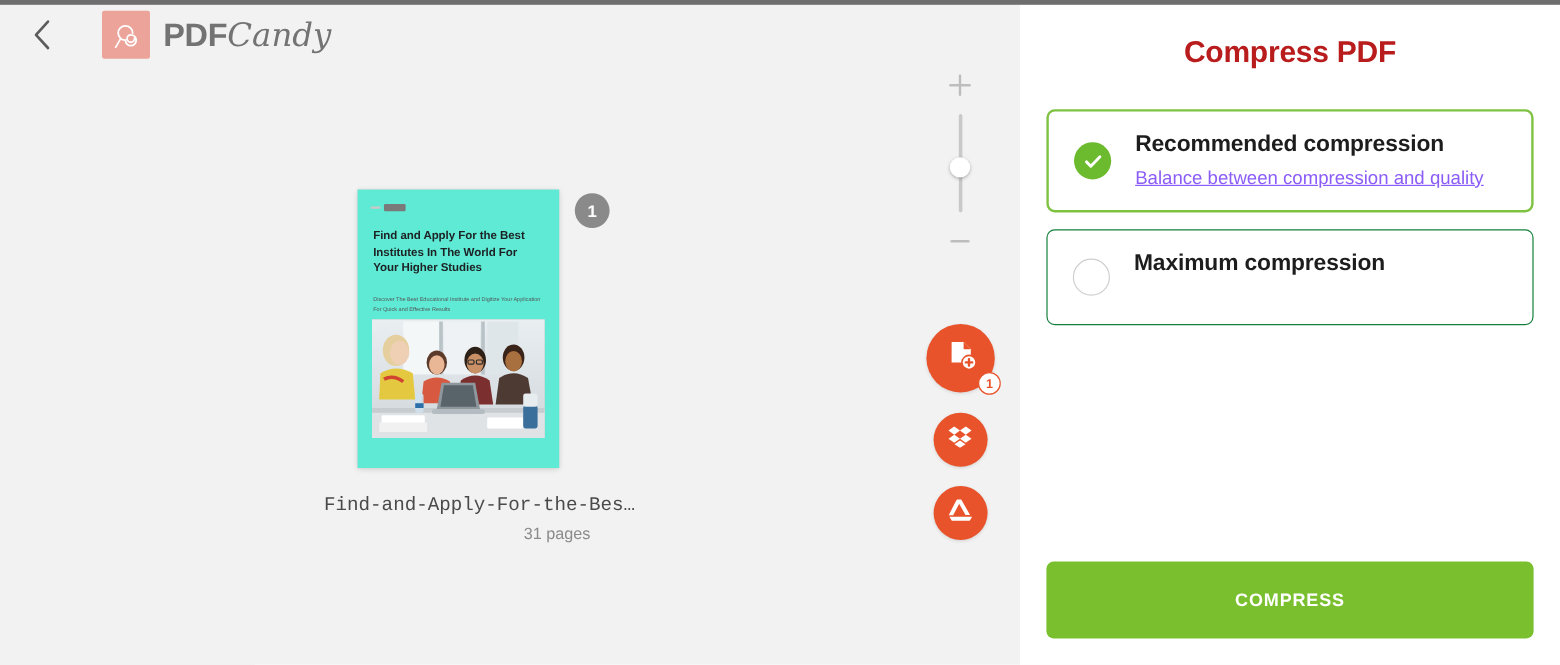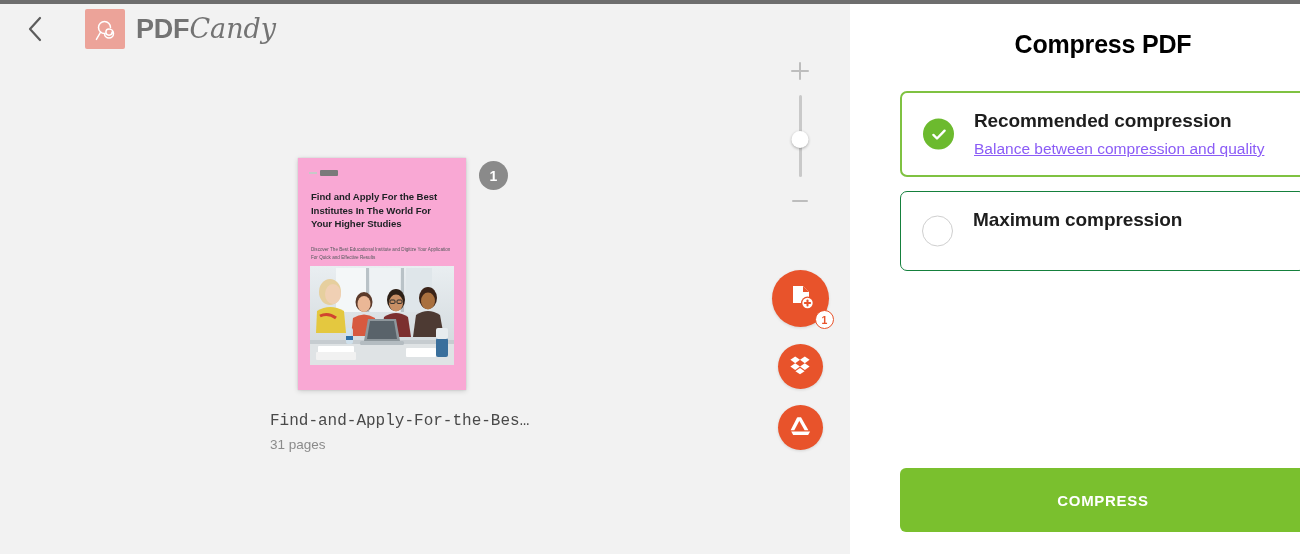--- a/index.html
+++ b/index.html
@@ -11,21 +11,20 @@
     height: 554px;
     overflow: hidden;
     font-family: "Liberation Sans", sans-serif;
     background: #ffffff;
   }
   #app {
     position: relative;
     width: 1032px;
     height: 554px;
     display: flex;
-    gap: 28px;
   }
 
   
   .top-strip {
     position: absolute;
     top: 0; left: 0;
     width: 1300px;
     height: 4px;
     background: #6e6e6e;
     z-index: 60;
@@ -96,21 +95,21 @@
     position: absolute;
     left: 270px;
     top: 158px;
     width: 222px;
   }
   .thumb-card {
     position: relative;
     width: 168px;
     height: 232px;
     margin-left: 28px;
-    background: #f9a8d4;
+    background: #5eead4;
     box-shadow: 0 1px 5px rgba(0,0,0,0.16), 0 0 1px rgba(0,0,0,0.2);
     overflow: hidden;
     cursor: pointer;
   }
   .thumb-logo {
     position: absolute;
     left: 11px; top: 12px;
     display: flex;
     align-items: center;
     gap: 3px;
@@ -162,21 +161,21 @@
   }
   .thumb-name {
     margin-top: 22px;
     font-size: 16px;
     color: #4a4a4a;
     white-space: nowrap;
     font-family: Liberation Mono, monospace;
   }
   .thumb-pages {
     margin-top: 7px;
-    text-align: left;
+    text-align: right;
     font-size: 13.5px;
     color: #8b8b8b;
   }
 
   
   .zoom-ctl {
     position: absolute;
     left: 785px;
     top: 58px;
     width: 30px;
@@ -264,21 +263,21 @@
     background: #ffffff;
     box-sizing: border-box;
     padding: 0 22px;
   }
   .panel-title {
     margin: 0;
     padding-top: 30px;
     text-align: center;
     font-size: 25px;
     font-weight: bold;
-    color: #000000;
+    color: #b91c1c;
     letter-spacing: -0.2px;
   }
 
   .options {
     margin-top: 32px;
   }
   .option {
     position: relative;
     border: 1px solid #15803d;
     border-radius: 7px;

